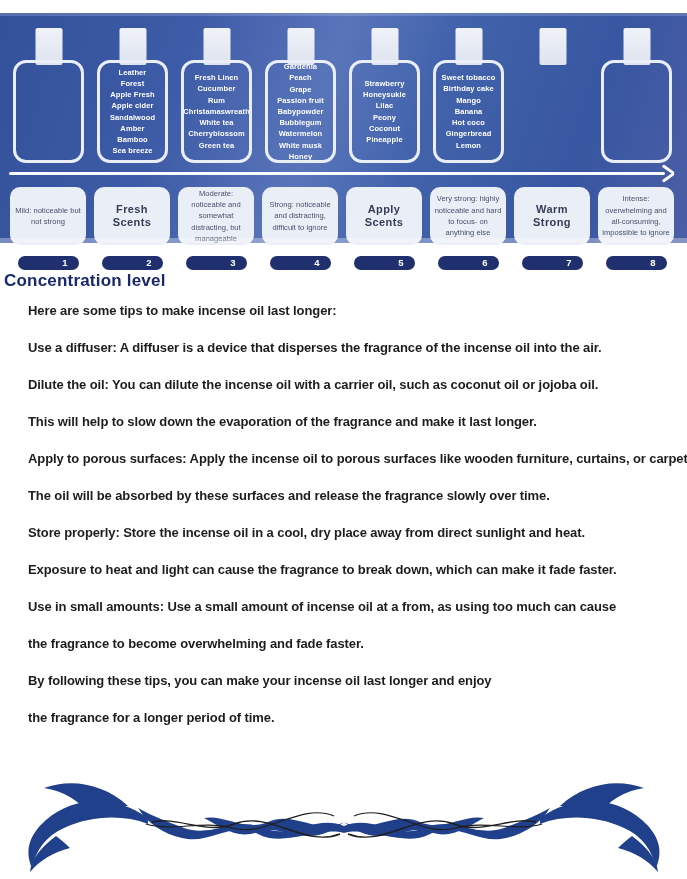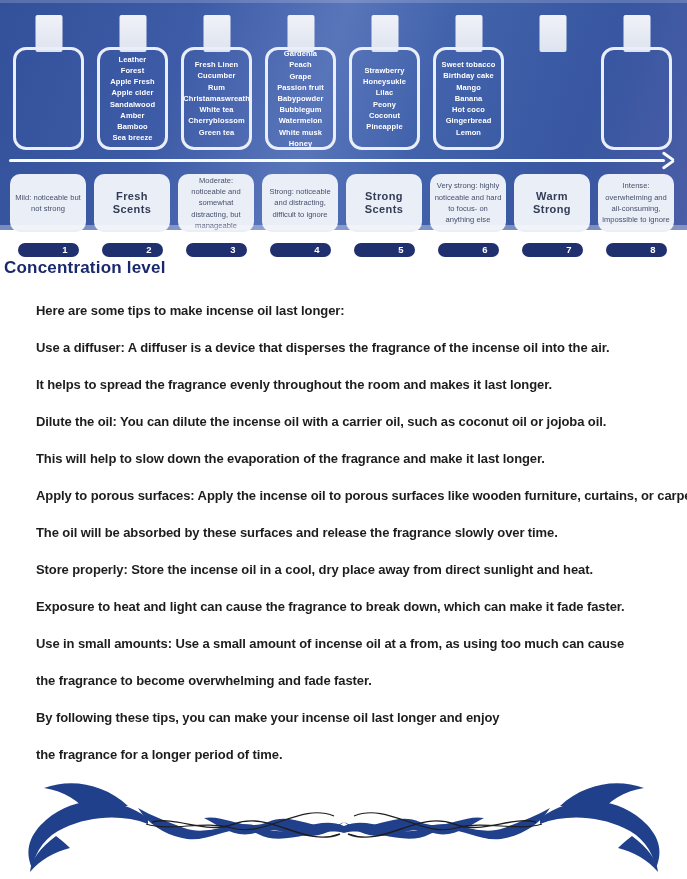--- a/index.html
+++ b/index.html
@@ -4,21 +4,21 @@
 <style>
   * { box-sizing: border-box; }
   html,body { margin:0; padding:0; }
   body {
     width:687px; height:879px; position:relative; overflow:hidden;
     background:#ffffff; font-family:"Liberation Sans", sans-serif;
   }
 
   
   .band {
-    position:absolute; top:0; left:0; width:687px; height:230px;
+    position:absolute; top:13px; left:0; width:687px; height:230px;
     background:linear-gradient(108deg,#33509a 0%,#3e5ba7 26%,#5975ba 46%,#4263ac 60%,#3856a1 82%,#4b5ea6 100%);
   }
   .band::before {
     content:""; position:absolute; top:0; left:0; width:100%; height:3px;
     background:rgba(255,255,255,.18);
   }
   .band::after {
     content:""; position:absolute; bottom:0; left:0; width:100%; height:5px;
     background:rgba(255,255,255,.33);
   }
@@ -67,21 +67,21 @@
   }
 
   .caption {
     position:absolute; left:4px; top:258px;
     font-size:17px; font-weight:bold; color:#1a296d; letter-spacing:.2px;
   }
 
   
   .tips { position:absolute; top:283px; left:0; right:0; padding:21px 8px 0 28px; }
   .tips p {
-    margin:0 8px 23px; font-size:13px; line-height:14px; font-weight:bold;
+    margin:0 0 23px; font-size:13px; line-height:14px; font-weight:bold;
     color:#1d1d1d; white-space:nowrap; letter-spacing:-.1px;
   }
 
   
   .divider { position:absolute; top:776px; left:50%; transform:translateX(-50%); width:652px; height:98px; }
 </style>
 </head>
 <body>
 
 <header class="band">
@@ -176,21 +176,21 @@
     <div class="scale-box em">
         <span class="lbl">Fresh Scents</span>
       </div>
     <div class="scale-box">
         <span class="lbl">Moderate: noticeable and somewhat distracting, but manageable</span>
       </div>
     <div class="scale-box">
         <span class="lbl">Strong: noticeable and distracting, difficult to ignore</span>
       </div>
     <div class="scale-box em">
-        <span class="lbl">Strong Scents</span>
+        <span class="lbl">Apply Scents</span>
       </div>
     <div class="scale-box">
         <span class="lbl">Very strong: highly noticeable and hard to focus- on anything else</span>
       </div>
     <div class="scale-box em">
         <span class="lbl">Warm Strong</span>
       </div>
     <div class="scale-box">
         <span class="lbl">Intense: overwhelming and all-consuming, impossible to ignore</span>
       </div>
@@ -222,21 +222,20 @@
         <div class="pill">8</div>
       </div>
   </div>
 
   <div class="caption">Concentration level</div>
 </header>
 
 <main class="tips">
   <p>Here are some tips to make incense oil last longer:</p>
   <p>Use a diffuser: A diffuser is a device that disperses the fragrance of the incense oil into the air.</p>
-  <p>It helps to spread the fragrance evenly throughout the room and makes it last longer.</p>
   <p>Dilute the oil: You can dilute the incense oil with a carrier oil, such as coconut oil or jojoba oil.</p>
   <p>This will help to slow down the evaporation of the fragrance and make it last longer.</p>
   <p>Apply to porous surfaces: Apply the incense oil to porous surfaces like wooden furniture, curtains, or carpets.</p>
   <p>The oil will be absorbed by these surfaces and release the fragrance slowly over time.</p>
   <p>Store properly: Store the incense oil in a cool, dry place away from direct sunlight and heat.</p>
   <p>Exposure to heat and light can cause the fragrance to break down, which can make it fade faster.</p>
   <p>Use in small amounts: Use a small amount of incense oil at a from, as using too much can cause</p>
   <p>the fragrance to become overwhelming and fade faster.</p>
   <p>By following these tips, you can make your incense oil last longer and enjoy</p>
   <p>the fragrance for a longer period of time.</p>

